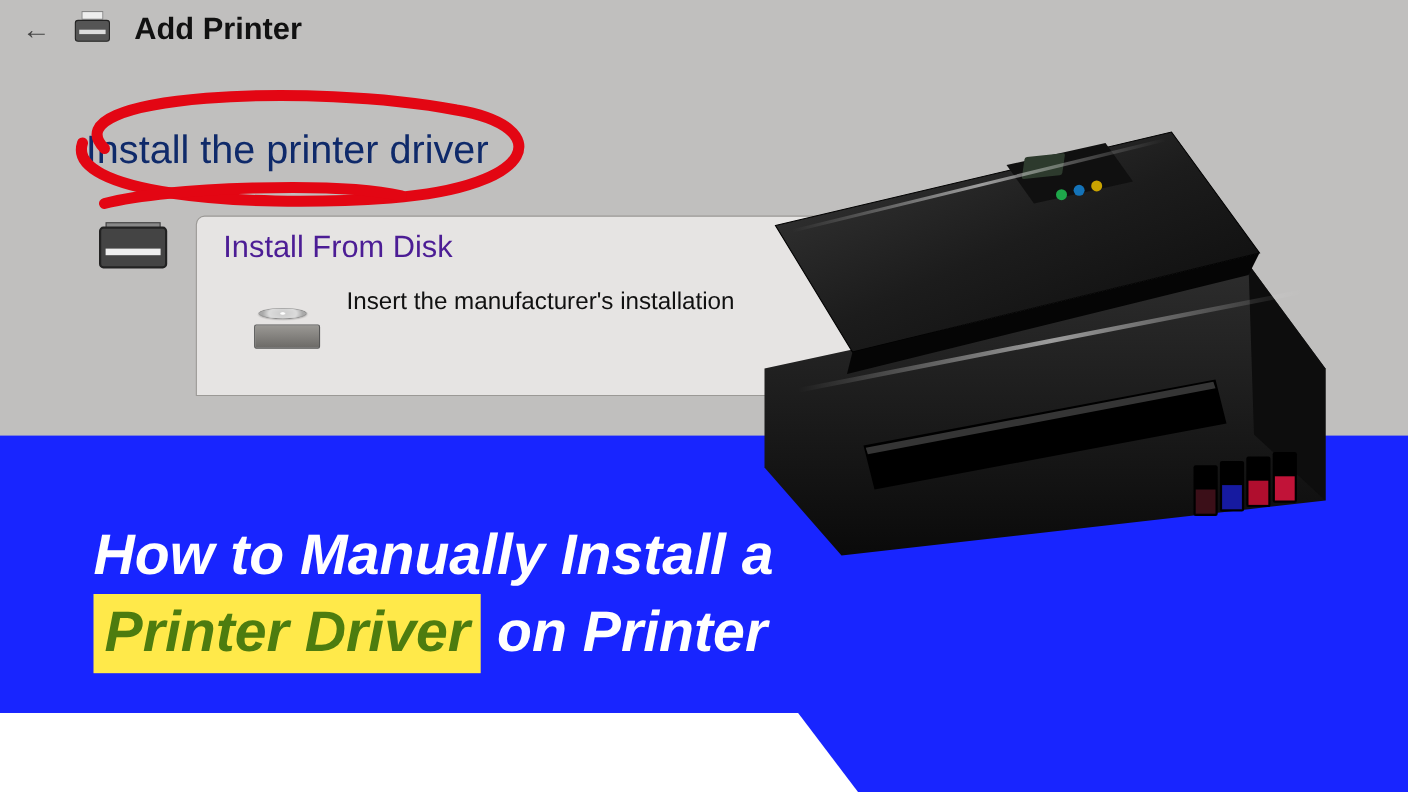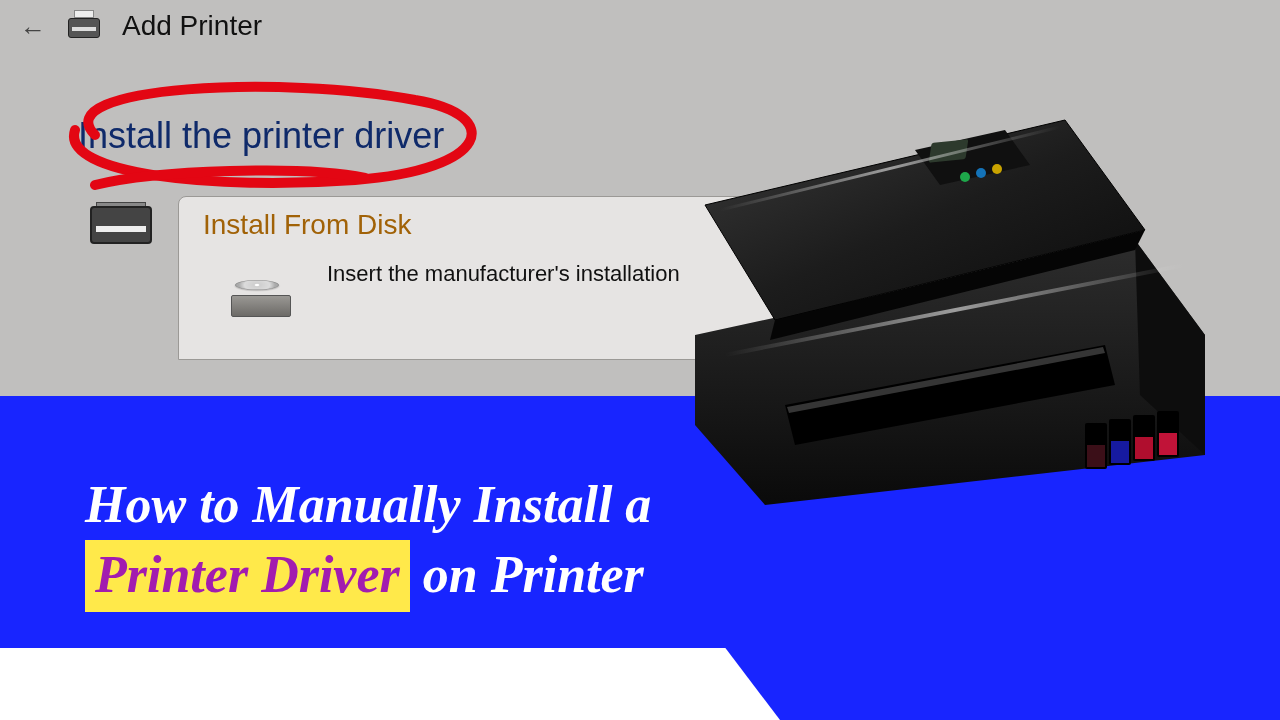--- a/index.html
+++ b/index.html
@@ -57,21 +57,21 @@
   .printer-mini .paper {
     position: absolute;
     left: 10px; right: 10px; top: 0;
     height: 8px;
     background: #eee;
     border: 1px solid #888;
   }
   .header-title {
     font-size: 28px;
     color: #111;
-    font-weight: 400;
+    font-weight: 700;
   }
   
   .install-heading {
     position: absolute;
     top: 115px; left: 78px;
     font-size: 36px;
     color: #0f2a6a;
     font-weight: 400;
   }
   .scribble-circle {
@@ -86,35 +86,35 @@
     top: 196px; left: 178px;
     width: 900px;
     background: #e6e4e3;
     border: 1px solid #9b9996;
     border-radius: 8px 8px 0 0;
     padding-top: 2px;
   }
   .dialog-title {
     font-size: 28px;
     font-weight: 400;
-    color: #a16207;
+    color: #4c1d95;
     padding: 10px 24px 4px 24px;
   }
   .dialog-close {
     position: absolute;
     top: 6px; right: 16px;
     font-size: 30px;
     color: #222;
     font-weight: 300;
   }
   .dialog-body {
     display: flex;
     align-items: flex-start;
     padding: 14px 24px 40px 50px;
-    gap: 34px;
+    gap: 22px;
   }
   .disc-icon {
     width: 64px; height: 60px;
     position: relative;
     flex: none;
   }
   .disc-icon .disc {
     position: absolute;
     width: 44px; height: 20px;
     border-radius: 50%;
@@ -182,25 +182,25 @@
   
   .banner-title {
     position: absolute;
     left: 85px;
     top: 470px;
     color: #fff;
     font-style: italic;
     font-weight: 700;
     font-size: 52px;
     line-height: 1.35;
-    font-family: Liberation Serif, serif;
+    font-family: Liberation Sans, sans-serif;
   }
   .banner-title .hl {
     background: #ffe94a;
-    color: #a21caf;
+    color: #4d7c0f;
     padding: 0 10px 2px 10px;
     display: inline-block;
   }
   
   .big-printer {
     position: absolute;
     top: 85px;
     right: 55px;
     width: 560px;
     height: 430px;

